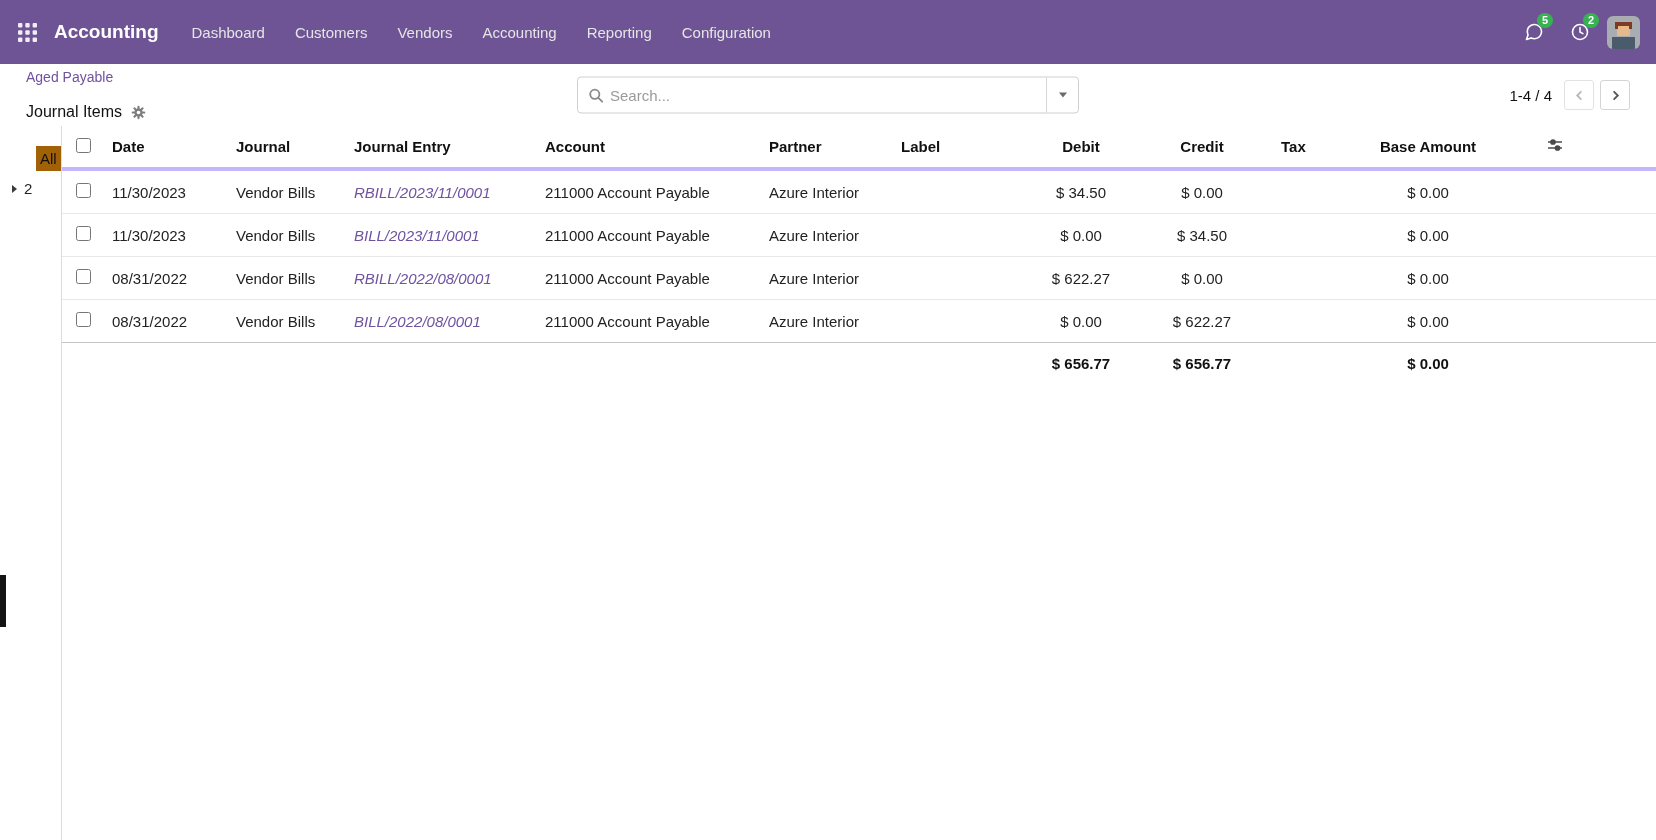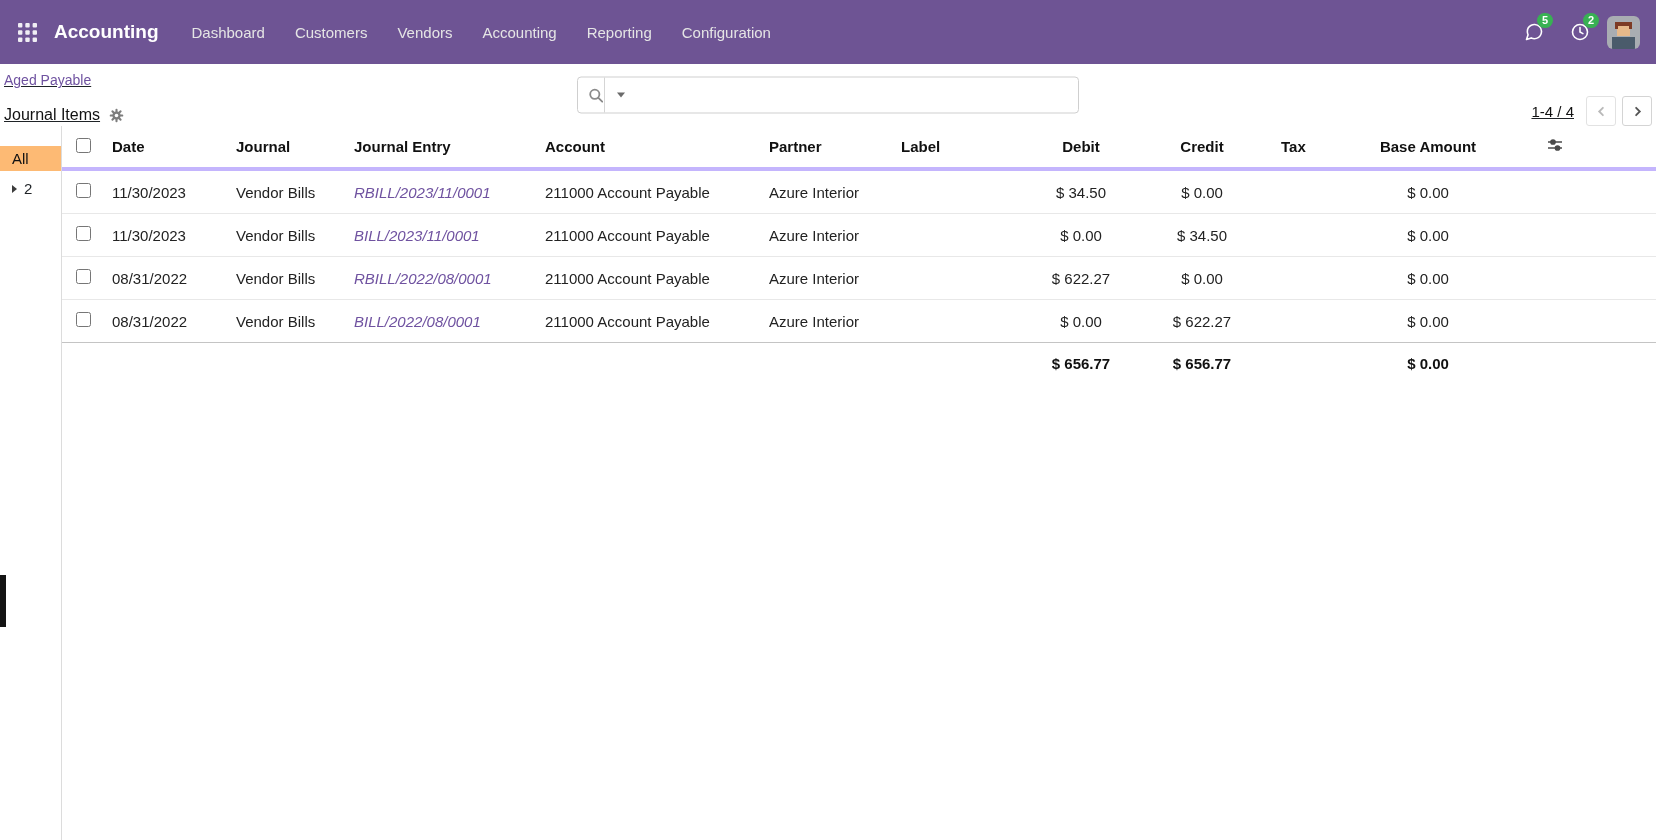--- a/index.html
+++ b/index.html
@@ -45,23 +45,22 @@
   }
   .avatar {
     width: 33px; height: 33px; border-radius: 6px;
     margin: 0 8px 0 4px; overflow: hidden; flex-shrink: 0; cursor: pointer;
     border: none; padding: 0; background: none; display:block;
   }
 
   
   .control-panel {
     position: relative; height: 62px;
-    display: flex; align-items: flex-end;
-    padding: 0 4px;
-    text-decoration: underline;
+    display: flex; align-items: center;
+    padding: 0 26px;
   }
   .cp-left { line-height: 1.3; }
   .breadcrumb a { color: var(--link, #6f52a0); text-decoration: none; font-size: 14px; }
   .cp-title { display: flex; align-items: center; gap: 9px; font-size: 16px; color: #111; margin-top: 14px; }
   .gear-btn { background: none; border: none; padding: 0; cursor: pointer; display: flex; align-items: center; }
 
   .search-box {
     position: absolute; left: 50%; top: 50%; transform: translate(-50%,-50%);
     width: 502px; height: 37px;
     border: 1px solid #cfcfcf; border-radius: 4px;
@@ -95,21 +94,21 @@
   .pager-btn.prev { color: #b9b9b9; }
   .pager-btn.next { color: #555; border-color: #d4d4d4; }
 
   
   .content { display: flex; height: 730px; }
   .sidebar {
     width: 62px; flex-shrink: 0;
     border-right: 1px solid #dcdcdc;
     padding-top: 20px;
   }
-  .sb-all { background: #fdba74; padding: 4px 12px; font-size: 15px; color: #111; cursor: pointer; }
+  .sb-all { background: #a16207; padding: 4px 4px; font-size: 15px; color: #111; cursor: pointer; margin-left: 36px; }
   .sb-group { padding: 9px 10px 0 12px; font-size: 15px; display: flex; align-items: center; gap: 7px; cursor: pointer; }
   .tri-right {
     width: 0; height: 0;
     border-top: 4px solid transparent; border-bottom: 4px solid transparent;
     border-left: 5px solid #3c3c3c;
   }
 
   main { flex: 1; overflow: hidden; }
   table { width: 1594px; border-collapse: collapse; table-layout: fixed; font-size: 15px; }
   thead th {
@@ -220,20 +219,21 @@
     </div>
   </div>
 
   <div class="search-box">
     <span style="display:flex;">
       <svg width="16" height="16" viewBox="0 0 16 16" fill="none" stroke="#8a8a8a" stroke-width="1.8" stroke-linecap="round">
         <circle cx="6.8" cy="6.8" r="4.6"></circle>
         <line x1="10.4" y1="10.4" x2="14.2" y2="14.2"></line>
       </svg>
     </span>
+    <input type="text" value="" placeholder="Search..." style="">
     <button class="search-caret-btn">
       <span class="caret-down"></span>
     </button>
   </div>
 
   <div class="cp-right">
     <span>1-4 / 4</span>
     <div class="pager-btns">
       <button class="pager-btn prev">
         <svg width="11" height="11" viewBox="0 0 12 12" fill="none" stroke="currentColor" stroke-width="2" stroke-linecap="round">

